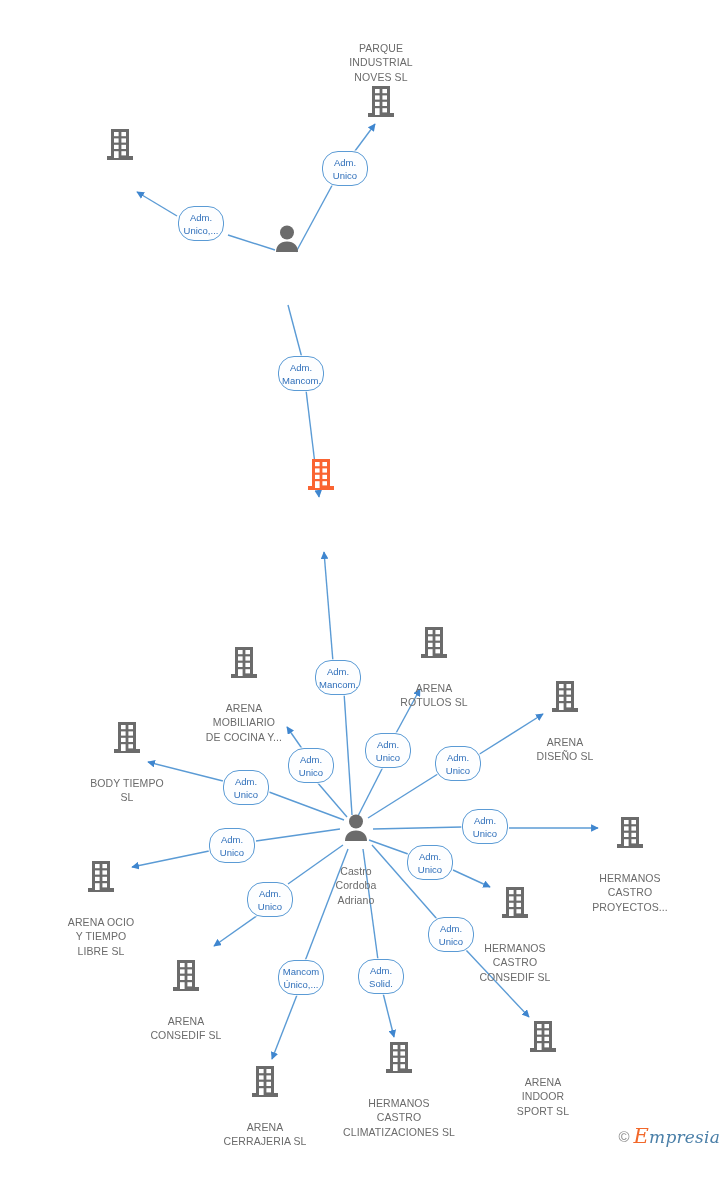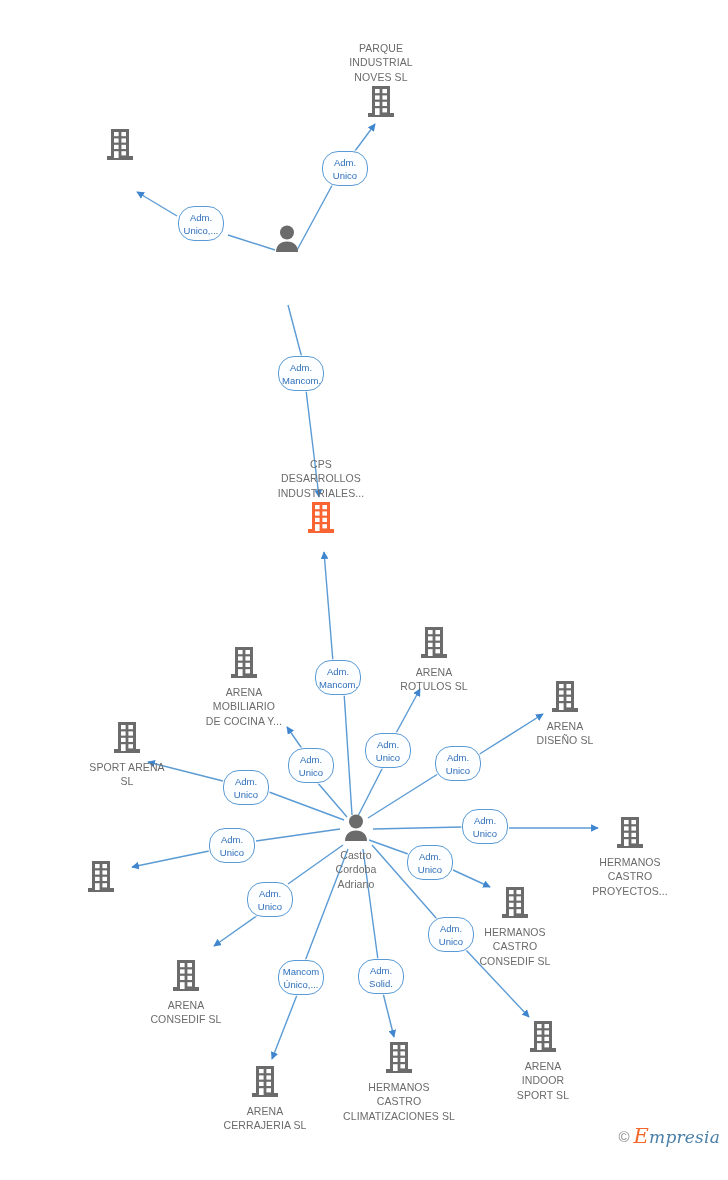--- a/index.html
+++ b/index.html
@@ -30,21 +30,21 @@
     text-align:center;
     color:#6b6b6b;
     font-size:10.5px;
     line-height:14.5px;
     letter-spacing:.1px;
     white-space:pre-line;
     user-select:none;
   }
   .node .glyph{display:block;}
   .node.label-above .glyph{margin-top:1px;}
-  .node.label-below .caption{margin-top:1px;}
+  .node.label-below .caption{margin-top:17px;}
 
   .bld{display:inline-block;width:28px;height:34px;}
   .person{display:inline-block;width:28px;height:30px;}
 
   
   .chip{
     position:absolute;
     box-sizing:border-box;
     border:1.3px solid #5b9bd5;
     border-radius:16px;
@@ -152,23 +152,21 @@
             <rect x="15.4" y="10.4" width="4.6" height="4.2" fill="#fff"></rect>
             <rect x="8" y="16.8" width="4.6" height="4.2" fill="#fff"></rect>
             <rect x="15.4" y="16.8" width="4.6" height="4.2" fill="#fff"></rect>
             <rect x="8" y="23.2" width="4.6" height="6.8" fill="#fff"></rect>
             <rect x="15.4" y="23.2" width="4.6" height="4.2" fill="#fff"></rect>
           </svg></span></div>
       <div class="node label-above" style="left: 287px; top: 222.5px;"><span class="glyph"><svg class="person" viewBox="0 0 28 30" xmlns="http://www.w3.org/2000/svg" aria-hidden="true">
             <circle cx="14" cy="8.5" r="7" fill="#6b6b6b"></circle>
             <path d="M14 17.5c-7 0-11 4.6-11 10.5h22c0-5.9-4-10.5-11-10.5z" fill="#6b6b6b"></path>
           </svg></span></div>
-      <div class="node label-above" style="left: 321px; top: 456.5px;"><div class="caption">CPS
-DESARROLLOS
-INDUSTRIALES...</div><span class="glyph"><svg class="bld" viewBox="0 0 28 34" xmlns="http://www.w3.org/2000/svg" aria-hidden="true">
+      <div class="node label-above" style="left: 321px; top: 456.5px;"><span class="glyph"><svg class="bld" viewBox="0 0 28 34" xmlns="http://www.w3.org/2000/svg" aria-hidden="true">
             <rect x="5" y="1" width="18" height="29" fill="#fa6432"></rect>
             <rect x="1" y="28" width="26" height="4" fill="#fa6432"></rect>
             <rect x="8" y="4" width="4.6" height="4.2" fill="#fff"></rect>
             <rect x="15.4" y="4" width="4.6" height="4.2" fill="#fff"></rect>
             <rect x="8" y="10.4" width="4.6" height="4.2" fill="#fff"></rect>
             <rect x="15.4" y="10.4" width="4.6" height="4.2" fill="#fff"></rect>
             <rect x="8" y="16.8" width="4.6" height="4.2" fill="#fff"></rect>
             <rect x="15.4" y="16.8" width="4.6" height="4.2" fill="#fff"></rect>
             <rect x="8" y="23.2" width="4.6" height="6.8" fill="#fff"></rect>
             <rect x="15.4" y="23.2" width="4.6" height="4.2" fill="#fff"></rect>
@@ -217,21 +215,21 @@
             <rect x="5" y="1" width="18" height="29" fill="#6b6b6b"></rect>
             <rect x="1" y="28" width="26" height="4" fill="#6b6b6b"></rect>
             <rect x="8" y="4" width="4.6" height="4.2" fill="#fff"></rect>
             <rect x="15.4" y="4" width="4.6" height="4.2" fill="#fff"></rect>
             <rect x="8" y="10.4" width="4.6" height="4.2" fill="#fff"></rect>
             <rect x="15.4" y="10.4" width="4.6" height="4.2" fill="#fff"></rect>
             <rect x="8" y="16.8" width="4.6" height="4.2" fill="#fff"></rect>
             <rect x="15.4" y="16.8" width="4.6" height="4.2" fill="#fff"></rect>
             <rect x="8" y="23.2" width="4.6" height="6.8" fill="#fff"></rect>
             <rect x="15.4" y="23.2" width="4.6" height="4.2" fill="#fff"></rect>
-          </svg></span><div class="caption">SPORT ARENA
+          </svg></span><div class="caption">BODY TIEMPO
 SL</div></div>
       <div class="node label-below" style="left: 356px; top: 813px;"><span class="glyph"><svg class="person" viewBox="0 0 28 30" xmlns="http://www.w3.org/2000/svg" aria-hidden="true">
             <circle cx="14" cy="8.5" r="7" fill="#6b6b6b"></circle>
             <path d="M14 17.5c-7 0-11 4.6-11 10.5h22c0-5.9-4-10.5-11-10.5z" fill="#6b6b6b"></path>
           </svg></span><div class="caption">Castro
 Cordoba
 Adriano</div></div>
       <div class="node label-below" style="left: 630px; top: 816px;"><span class="glyph"><svg class="bld" viewBox="0 0 28 34" xmlns="http://www.w3.org/2000/svg" aria-hidden="true">
             <rect x="5" y="1" width="18" height="29" fill="#6b6b6b"></rect>
             <rect x="1" y="28" width="26" height="4" fill="#6b6b6b"></rect>
@@ -250,21 +248,23 @@
             <rect x="5" y="1" width="18" height="29" fill="#6b6b6b"></rect>
             <rect x="1" y="28" width="26" height="4" fill="#6b6b6b"></rect>
             <rect x="8" y="4" width="4.6" height="4.2" fill="#fff"></rect>
             <rect x="15.4" y="4" width="4.6" height="4.2" fill="#fff"></rect>
             <rect x="8" y="10.4" width="4.6" height="4.2" fill="#fff"></rect>
             <rect x="15.4" y="10.4" width="4.6" height="4.2" fill="#fff"></rect>
             <rect x="8" y="16.8" width="4.6" height="4.2" fill="#fff"></rect>
             <rect x="15.4" y="16.8" width="4.6" height="4.2" fill="#fff"></rect>
             <rect x="8" y="23.2" width="4.6" height="6.8" fill="#fff"></rect>
             <rect x="15.4" y="23.2" width="4.6" height="4.2" fill="#fff"></rect>
-          </svg></span></div>
+          </svg></span><div class="caption">ARENA OCIO
+Y TIEMPO
+LIBRE  SL</div></div>
       <div class="node label-below" style="left: 515px; top: 886px;"><span class="glyph"><svg class="bld" viewBox="0 0 28 34" xmlns="http://www.w3.org/2000/svg" aria-hidden="true">
             <rect x="5" y="1" width="18" height="29" fill="#6b6b6b"></rect>
             <rect x="1" y="28" width="26" height="4" fill="#6b6b6b"></rect>
             <rect x="8" y="4" width="4.6" height="4.2" fill="#fff"></rect>
             <rect x="15.4" y="4" width="4.6" height="4.2" fill="#fff"></rect>
             <rect x="8" y="10.4" width="4.6" height="4.2" fill="#fff"></rect>
             <rect x="15.4" y="10.4" width="4.6" height="4.2" fill="#fff"></rect>
             <rect x="8" y="16.8" width="4.6" height="4.2" fill="#fff"></rect>
             <rect x="15.4" y="16.8" width="4.6" height="4.2" fill="#fff"></rect>
             <rect x="8" y="23.2" width="4.6" height="6.8" fill="#fff"></rect>

